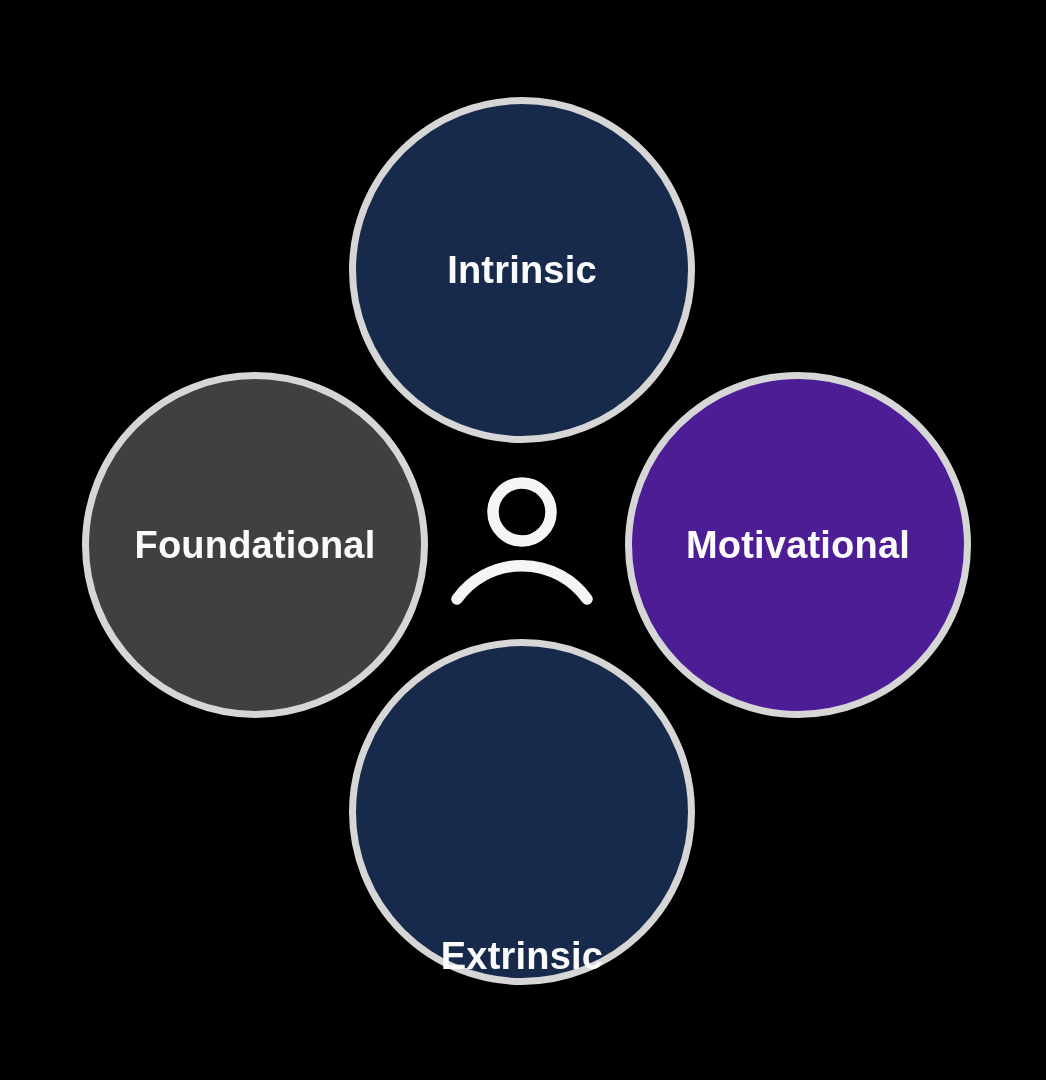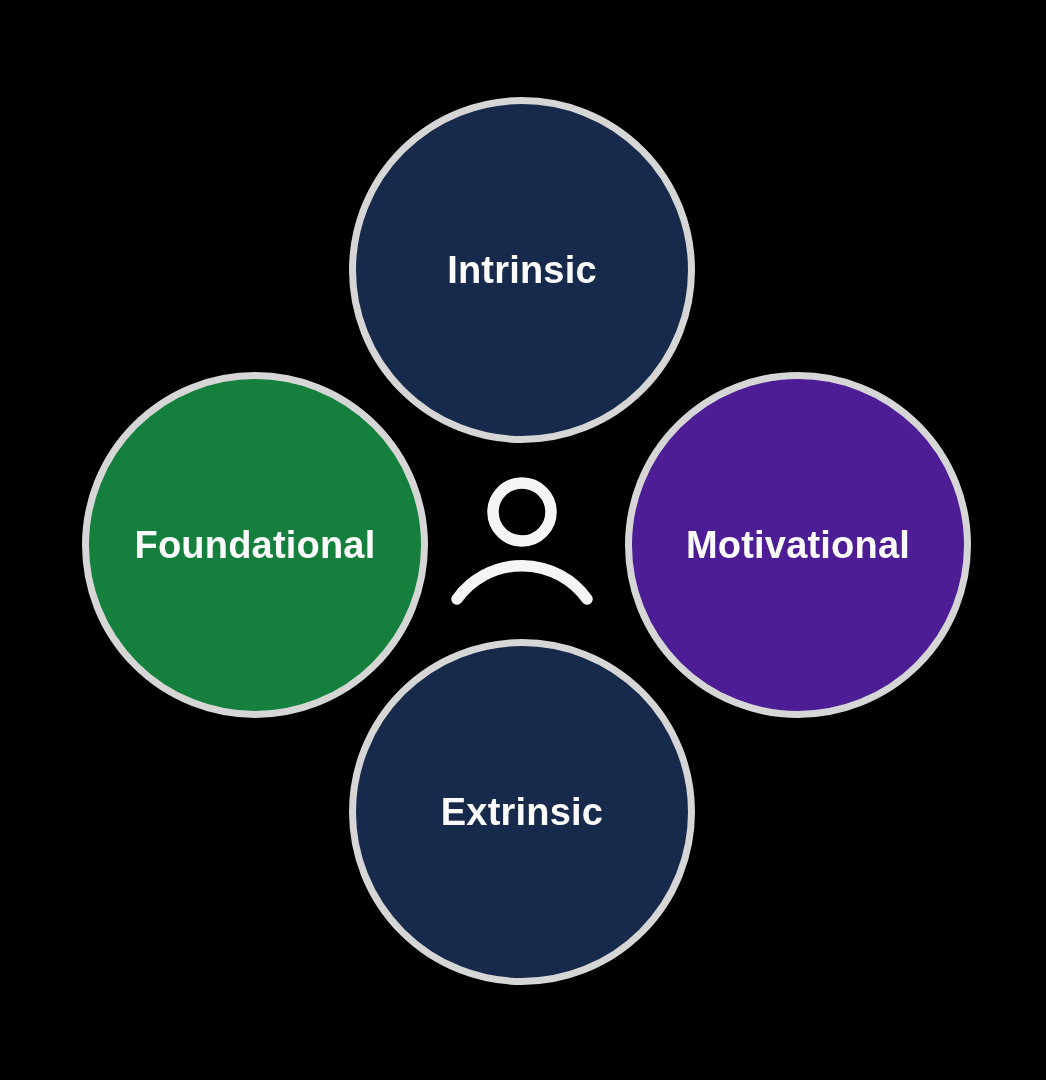--- a/index.html
+++ b/index.html
@@ -47,29 +47,29 @@
 </style>
 </head>
 <body>
 
 <div class="stage" style="background-color: rgb(0, 0, 0);">
 
   <div class="node node-top" style="background-color: rgb(24, 42, 75); border-color: rgb(214, 214, 214);">
     <span class="label">Intrinsic</span>
   </div>
 
-  <div class="node node-left" style="background-color: #15803d; border-color: rgb(214, 214, 214);">
+  <div class="node node-left" style="background-color: #404040; border-color: rgb(214, 214, 214);">
     <span class="label">Foundational</span>
   </div>
 
   <div class="node node-right" style="background-color: #4c1d95; border-color: rgb(214, 214, 214);">
     <span class="label">Motivational</span>
   </div>
 
-  <div class="node node-bottom" style="background-color: rgb(24, 42, 75); border-color: rgb(214, 214, 214);">
+  <div class="node node-bottom" style="background-color: rgb(24, 42, 75); border-color: rgb(214, 214, 214); align-items: flex-end;">
     <span class="label">Extrinsic</span>
   </div>
 
   <svg class="person" viewBox="0 0 150 150" aria-hidden="true">
     <circle cx="75" cy="45" r="29" fill="none" stroke-width="11.5" stroke="#f5f5f5"></circle>
     <path d="M 10 132 A 80 80 0 0 1 140 132" fill="none" stroke-width="11.5" stroke-linecap="round" stroke="#f5f5f5"></path>
   </svg>
 
 </div>
 

